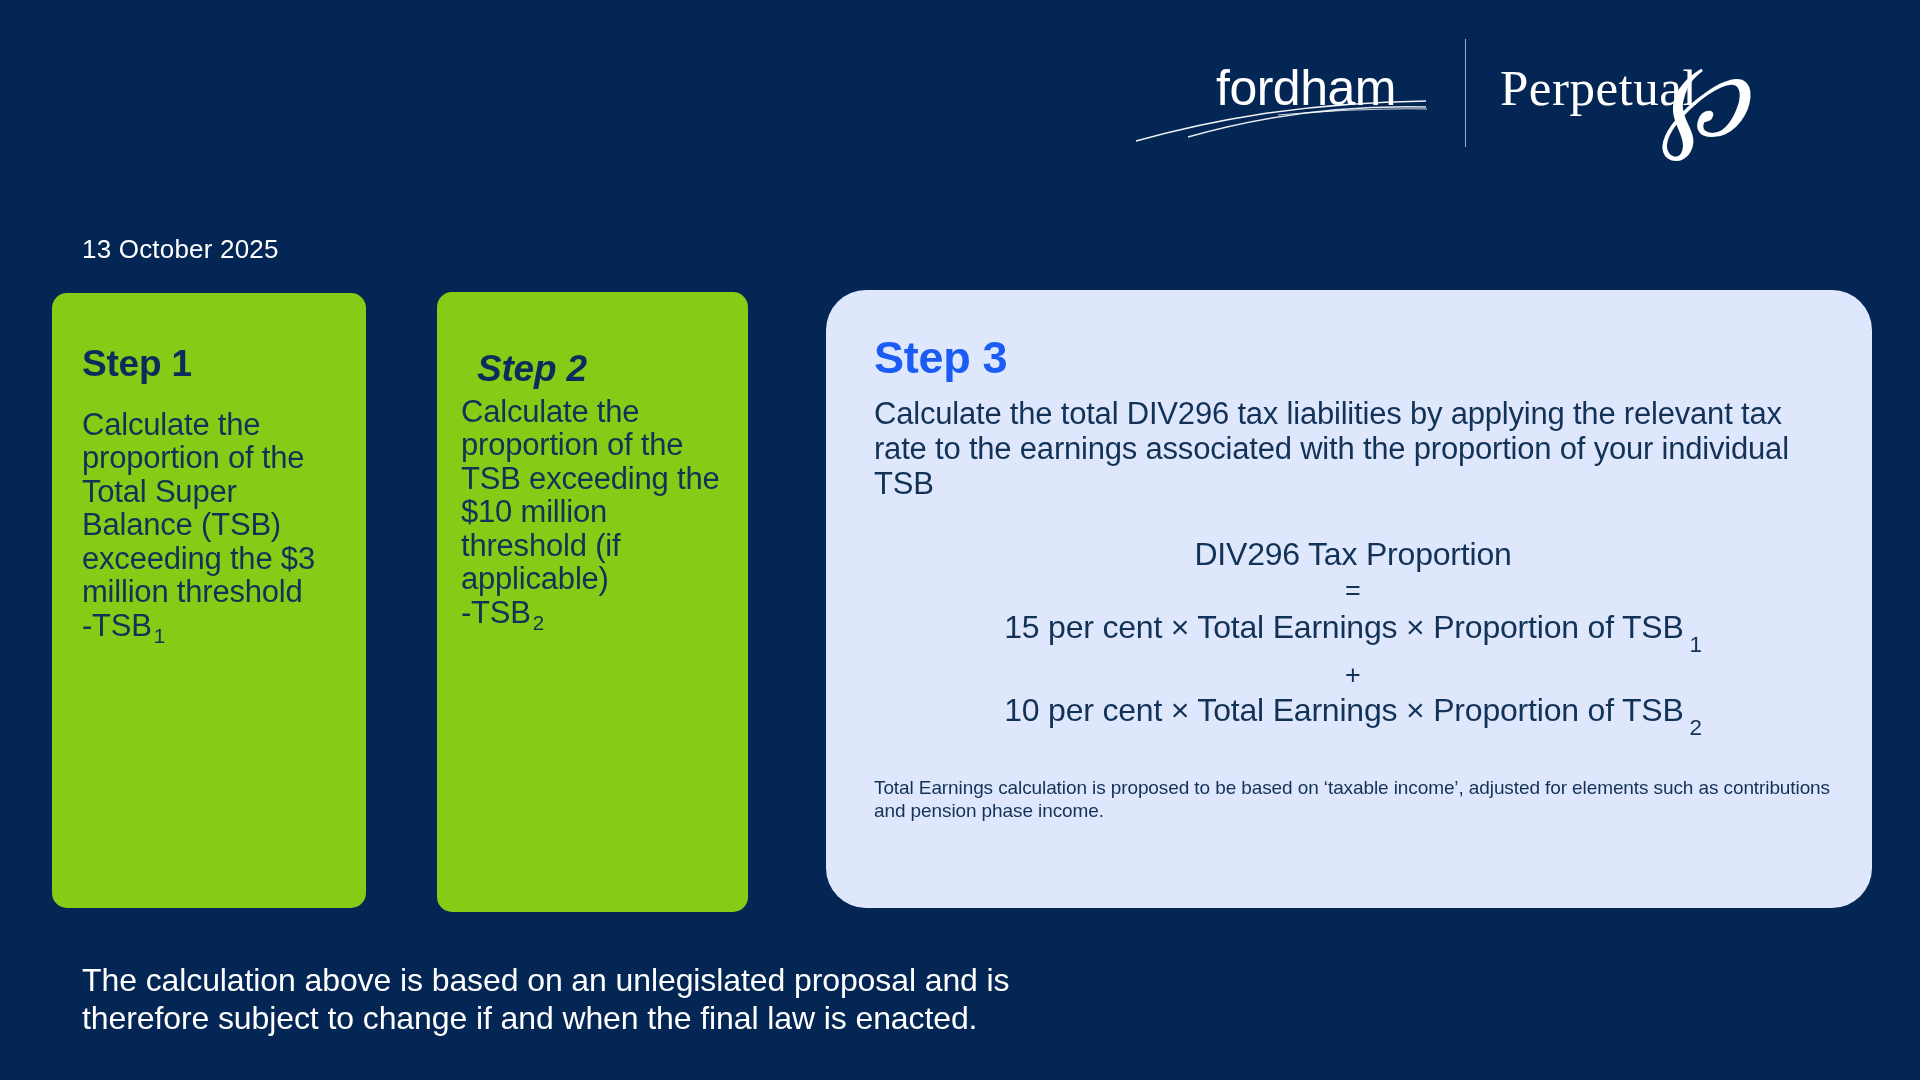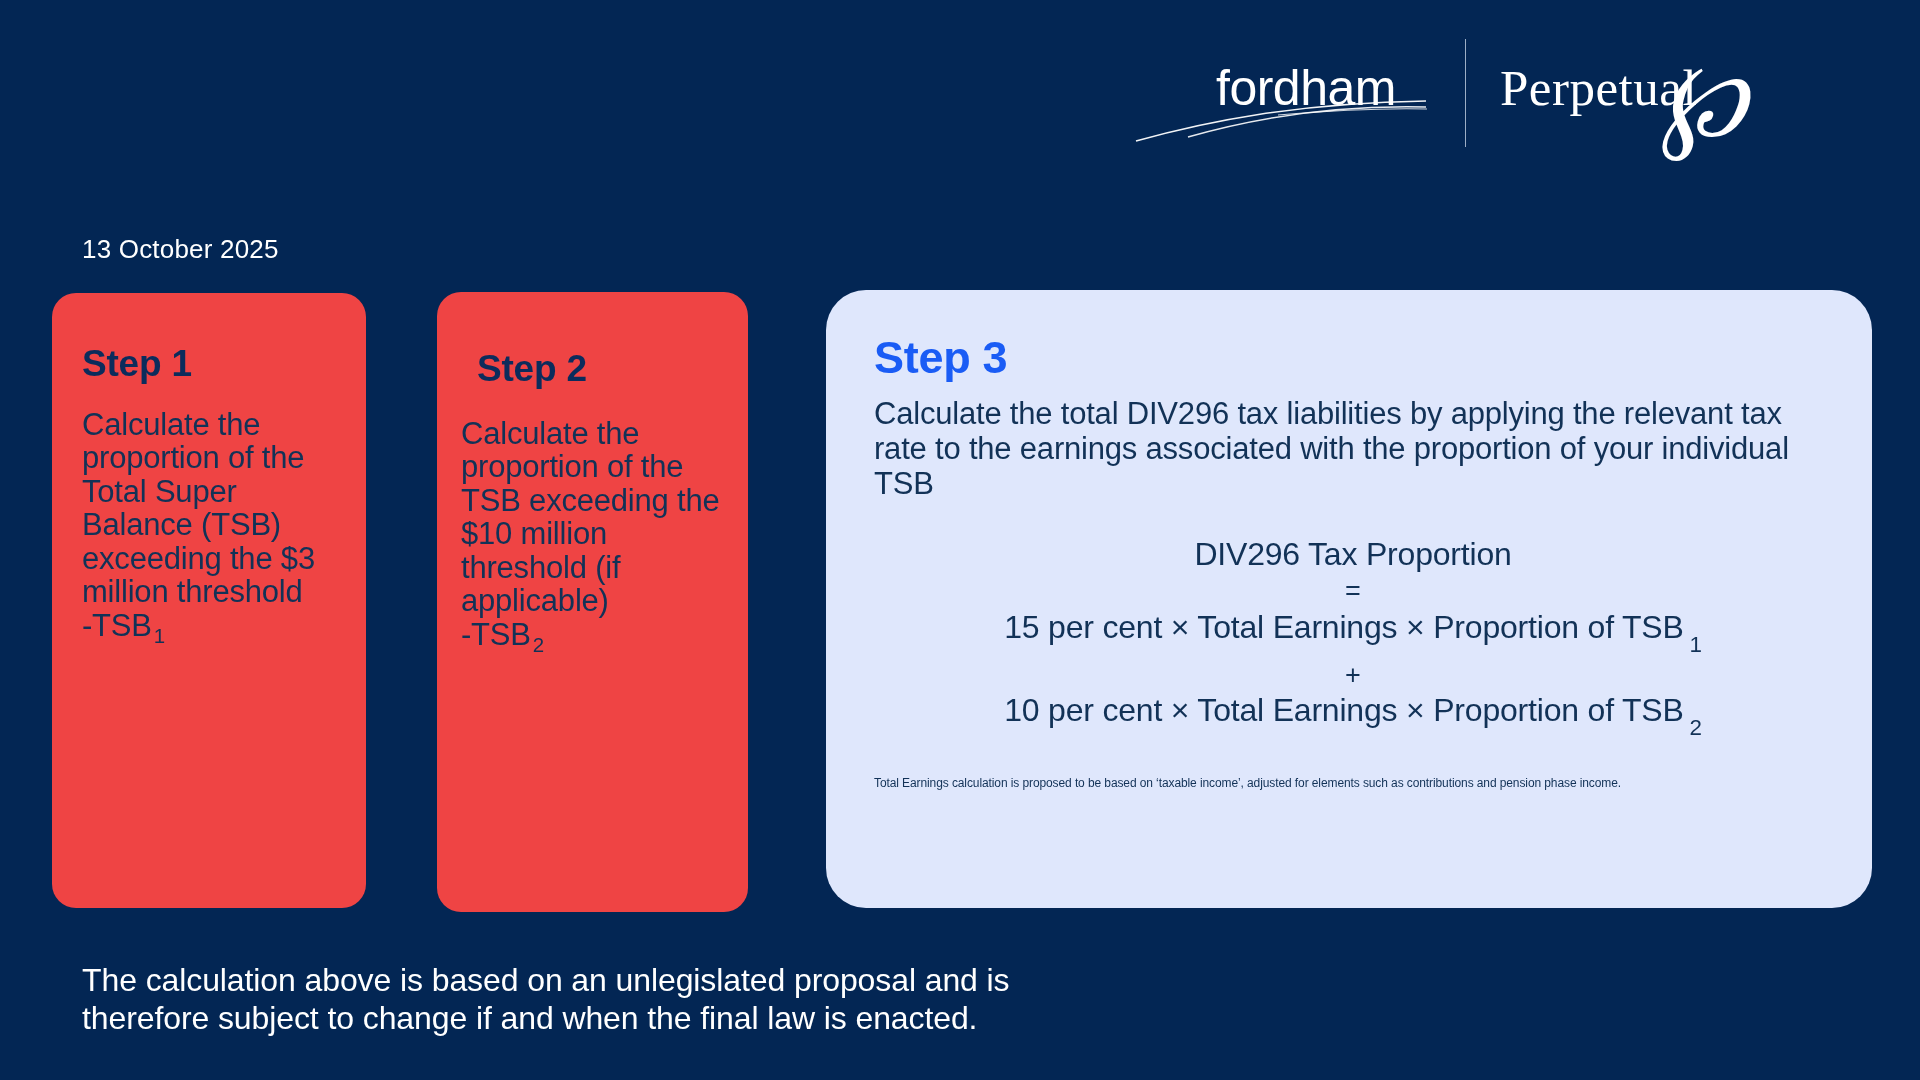--- a/index.html
+++ b/index.html
@@ -108,22 +108,22 @@
     font-weight: 400;
     color: #ffffff;
     letter-spacing: .2px;
     line-height: 1;
     margin-top: 31px;
   }
 
   
   .card {
     position: absolute;
-    border-radius: 24px;
-    background: #ef4444;
+    border-radius: 15px;
+    background: #84cc16;
   }
 
   #card-step1 {
     left: 52px;
     top: 293px;
     width: 314px;
     height: 615px;
     padding: 52px 24px 0 30px;
   }
 
@@ -148,21 +148,22 @@
   .step-title {
     font-size: 37px;
     font-weight: 700;
     color: #0c2c5c;
     line-height: 1.05;
     margin-bottom: 24px;
     letter-spacing: -0.2px;
   }
   #card-step2 .step-title {
     margin-left: 16px;
-    margin-bottom: 28px;
+    margin-bottom: 6px;
+    font-style: italic;
   }
 
   .step-body {
     font-size: 31px;
     font-weight: 400;
     color: #123257;
     line-height: 1.08;
     letter-spacing: -0.2px;
   }
 
@@ -206,21 +207,21 @@
     letter-spacing: 0;
   }
   .formula-line .sub {
     font-size: 0.7em;
     vertical-align: -0.62em;
     padding-left: 6px;
   }
 
   .card-footnote {
     margin-top: 36px;
-    font-size: 12px;
+    font-size: 19px;
     font-weight: 400;
     color: #123257;
     line-height: 1.22;
     letter-spacing: -0.1px;
   }
 
   
   .disclaimer {
     position: absolute;
     left: 82px;

